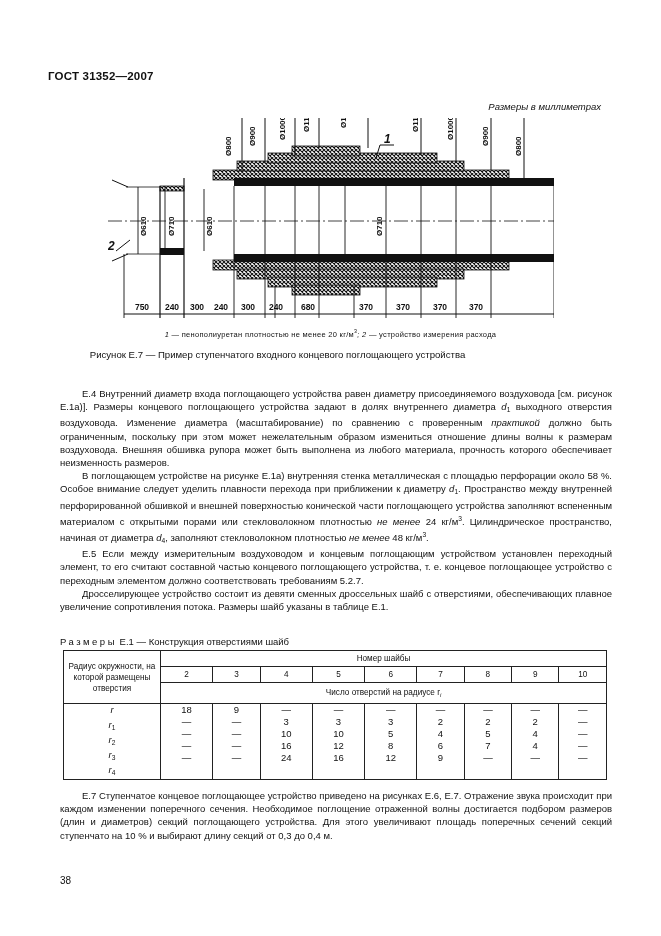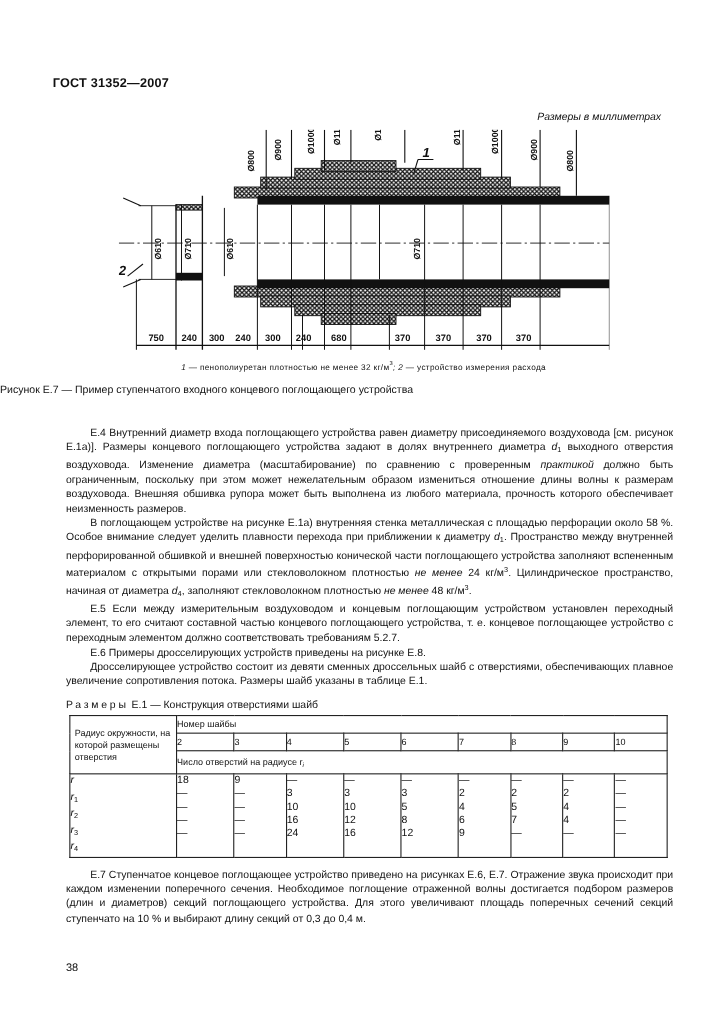--- a/index.html
+++ b/index.html
@@ -4,29 +4,29 @@
 <style>
   html, body { margin:0; padding:0; background:#fff; }
   body { width:661px; height:936px; position:relative; overflow:hidden;
          font-family:"Liberation Sans", sans-serif; color:#111; }
   .abs { position:absolute; }
   .doc-code { left:48px; top:70px; font-size:11.5px; font-weight:bold; letter-spacing:0.2px;text-align:center; }
   .dims-note { right:60px; top:101px; font-size:9.5px;font-style:italic; }
   .fig { left:108px; top:118px; width:446px; height:205px; }
   .legend { left:0; width:661px; top:328px; text-align:center; font-size:7.5px; letter-spacing:0.3px; }
   .legend i { font-style:italic; }
-  .caption { left:0; width:555px; top:349px; text-align:left; font-size:9.6px; line-height:12px; }
+  .caption { left:0; width:555px; top:349px; text-align:center; font-size:9.6px; line-height:12px; }
   .para { left:60px; width:552px; font-size:9.5px; line-height:13.2px; text-align:justify; }
   .para p { margin:0; text-indent:22px; }
   .para i { font-style:italic; }
   .table-title { left:60px; top:636px; font-size:9.5px; }
   .table-title .spaced { letter-spacing:2.5px; }
   table.t { position:absolute; left:63px; top:650px; width:544px; border-collapse:collapse;
             font-size:8.2px; }
-  table.t td { border:1px solid #222; padding:0; }
+  table.t td { border:1px solid #222; text-align:center; padding:0; }
   .hdr1 td { height:15px; }
   .hdr2 td { height:15px; }
   .hdr3 td { height:20px; }
   .body-row td { border-top:3px double #222; vertical-align:top; padding-top:2px; line-height:12px; height:62px; font-size:9.5px; }
   .page-num { left:60px; top:846px; font-size:10px;margin-top:29px; }
   .sub { font-size:70%; vertical-align:-2px; }
   .sup { font-size:70%; vertical-align:4px; }
 </style>
 </head>
 <body>
@@ -123,32 +123,31 @@
     <text x="168" y="192">240</text>
     <text x="200" y="192">680</text>
     <text x="258" y="192">370</text>
     <text x="295" y="192">370</text>
     <text x="332" y="192">370</text>
     <text x="368" y="192">370</text>
   </g>
 </svg>
 
 <div class="abs legend">
-  <i>1</i><span> — пенополиуретан плотностью не менее 32 кг/м</span><span class="sup">3</span><i>; 2</i><span> — устройство измерения расхода</span>
+  <i>1</i><span> — пенополиуретан плотностью не менее 20 кг/м</span><span class="sup">3</span><i>; 2</i><span> — устройство измерения расхода</span>
 </div>
 
 <div class="abs caption">
   <div>Рисунок Е.7 — Пример ступенчатого входного концевого поглощающего устройства</div>
 </div>
 
 <div class="abs para" style="top:387px;">
   <p><span>Е.4 Внутренний диаметр входа поглощающего устройства равен диаметру присоединяемого воздуховода [см. рисунок Е.1а)]. Размеры концевого поглощающего устройства задают в долях внутреннего диаметра </span><i>d</i><span class="sub">1</span><span> выходного отверстия воздуховода. Изменение диаметра (масштабирование) по сравнению с проверенным </span><i>практикой</i><span> должно быть ограниченным, поскольку при этом может нежелательным образом измениться отношение длины волны к размерам воздуховода. Внешняя обшивка рупора может быть выполнена из любого материала, прочность которого обеспечивает неизменность размеров.</span></p>
   <p><span>В поглощающем устройстве на рисунке Е.1а) внутренняя стенка металлическая с площадью перфорации около 58 %. Особое внимание следует уделить плавности перехода при приближении к диаметру </span><i>d</i><span class="sub">1</span><span>. Пространство между внутренней перфорированной обшивкой и внешней поверхностью конической части поглощающего устройства заполняют вспененным материалом с открытыми порами или стекловолокном плотностью </span><i>не менее</i><span> 24 кг/м</span><span class="sup">3</span><span>. Цилиндрическое пространство, начиная от диаметра </span><i>d</i><span class="sub">4</span><span>, заполняют стекловолокном плотностью </span><i>не менее</i><span> 48 кг/м</span><span class="sup">3</span><span>.</span></p>
   <p>Е.5 Если между измерительным воздуховодом и концевым поглощающим устройством установлен переходный элемент, то его считают составной частью концевого поглощающего устройства, т. е. концевое поглощающее устройство с переходным элементом должно соответствовать требованиям 5.2.7.</p>
-  <p>Е.6 Примеры дросселирующих устройств приведены на рисунке Е.8.</p>
   <p>Дросселирующее устройство состоит из девяти сменных дроссельных шайб с отверстиями, обеспечивающих плавное увеличение сопротивления потока. Размеры шайб указаны в таблице Е.1.</p>
 </div>
 
 <div class="abs table-title"><span class="spaced">Размеры</span><span> Е.1 — Конструкция отверстиями шайб</span></div>
 
 <table class="t">
   <tbody>
       <tr class="hdr1">
     <td rowspan="3" style="width:88px; line-height:11px; padding:2px 4px;">Радиус окружности, на которой размещены отверстия</td>
     <td colspan="9">Номер шайбы</td>

